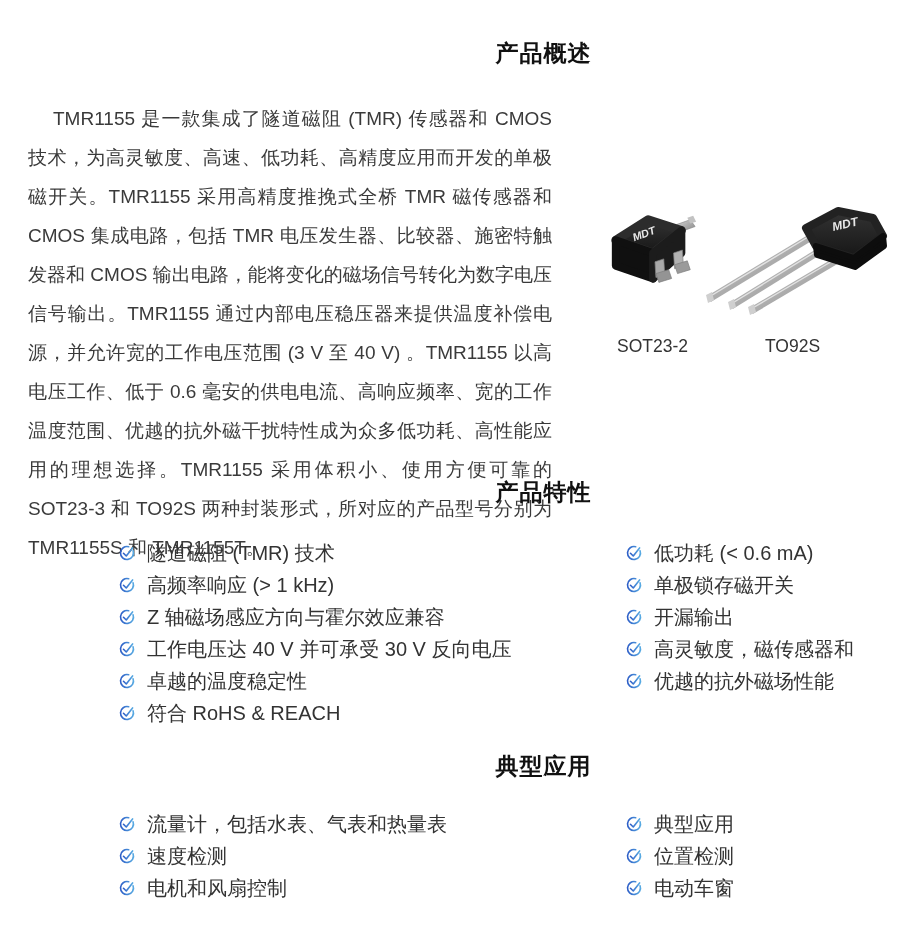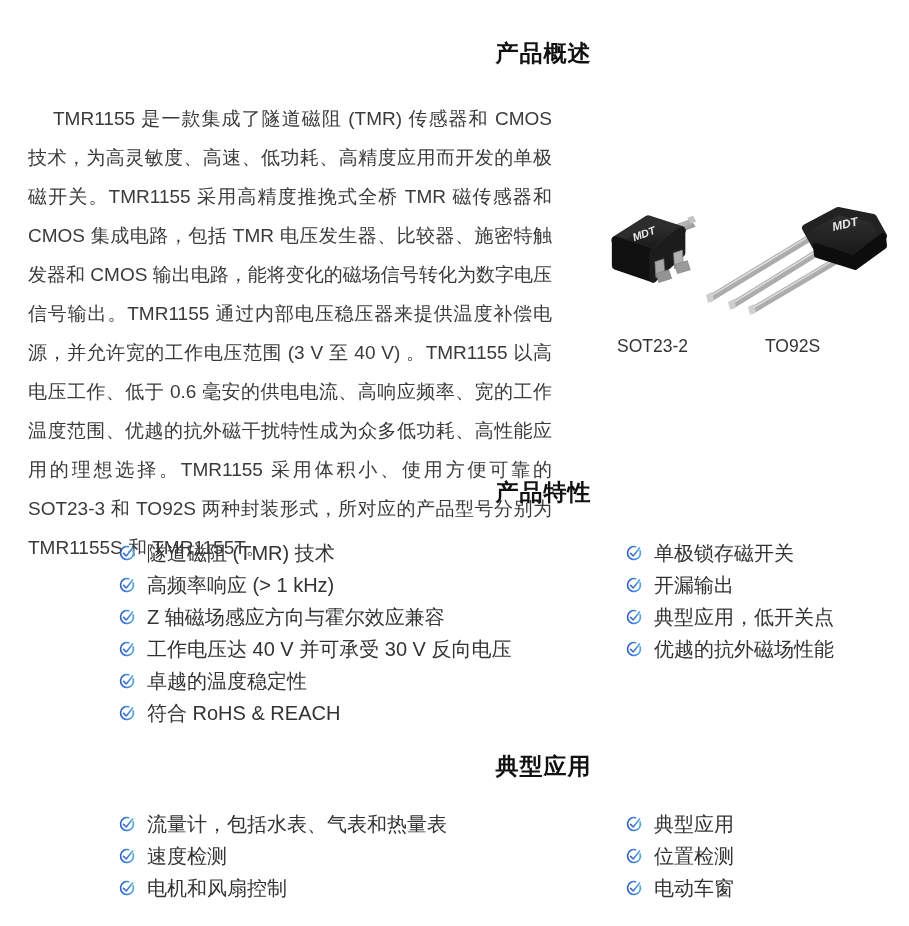--- a/index.html
+++ b/index.html
@@ -191,35 +191,42 @@
       <span>符合 RoHS &amp; REACH</span>
     </li>
   </ul>
 
   <ul class="check-list feat-right">
     <li>
       <svg class="check-icon" width="18" height="18" viewBox="0 0 20 20">
           <path d="M16.77 7.54 A7.2 7.2 0 1 1 11.86 3.05" fill="none" stroke="url(#icg)" stroke-width="1.8" stroke-linecap="round"></path>
           <path d="M6.1 10.3 L9.2 13.3 L16.2 4.4" fill="none" stroke="url(#icg)" stroke-width="1.8" stroke-linecap="round" stroke-linejoin="round"></path>
         </svg>
+      <span>低功耗 (&lt; 0.6 mA)</span>
+    </li>
+    <li>
+      <svg class="check-icon" width="18" height="18" viewBox="0 0 20 20">
+          <path d="M16.77 7.54 A7.2 7.2 0 1 1 11.86 3.05" fill="none" stroke="url(#icg)" stroke-width="1.8" stroke-linecap="round"></path>
+          <path d="M6.1 10.3 L9.2 13.3 L16.2 4.4" fill="none" stroke="url(#icg)" stroke-width="1.8" stroke-linecap="round" stroke-linejoin="round"></path>
+        </svg>
       <span>单极锁存磁开关</span>
     </li>
     <li>
       <svg class="check-icon" width="18" height="18" viewBox="0 0 20 20">
           <path d="M16.77 7.54 A7.2 7.2 0 1 1 11.86 3.05" fill="none" stroke="url(#icg)" stroke-width="1.8" stroke-linecap="round"></path>
           <path d="M6.1 10.3 L9.2 13.3 L16.2 4.4" fill="none" stroke="url(#icg)" stroke-width="1.8" stroke-linecap="round" stroke-linejoin="round"></path>
         </svg>
       <span>开漏输出</span>
     </li>
     <li>
       <svg class="check-icon" width="18" height="18" viewBox="0 0 20 20">
           <path d="M16.77 7.54 A7.2 7.2 0 1 1 11.86 3.05" fill="none" stroke="url(#icg)" stroke-width="1.8" stroke-linecap="round"></path>
           <path d="M6.1 10.3 L9.2 13.3 L16.2 4.4" fill="none" stroke="url(#icg)" stroke-width="1.8" stroke-linecap="round" stroke-linejoin="round"></path>
         </svg>
-      <span>典型应用，低开关点</span>
+      <span>高灵敏度，磁传感器和</span>
     </li>
     <li>
       <svg class="check-icon" width="18" height="18" viewBox="0 0 20 20">
           <path d="M16.77 7.54 A7.2 7.2 0 1 1 11.86 3.05" fill="none" stroke="url(#icg)" stroke-width="1.8" stroke-linecap="round"></path>
           <path d="M6.1 10.3 L9.2 13.3 L16.2 4.4" fill="none" stroke="url(#icg)" stroke-width="1.8" stroke-linecap="round" stroke-linejoin="round"></path>
         </svg>
       <span>优越的抗外磁场性能</span>
     </li>
   </ul>
 

